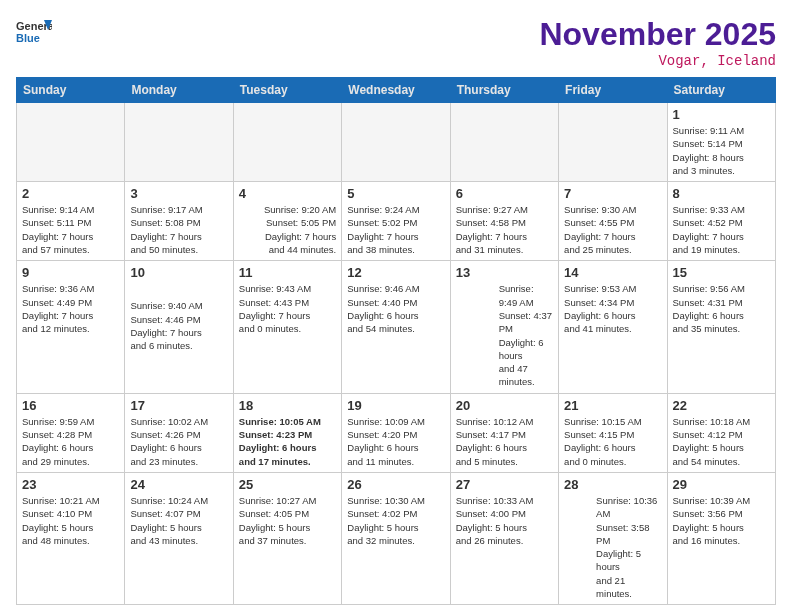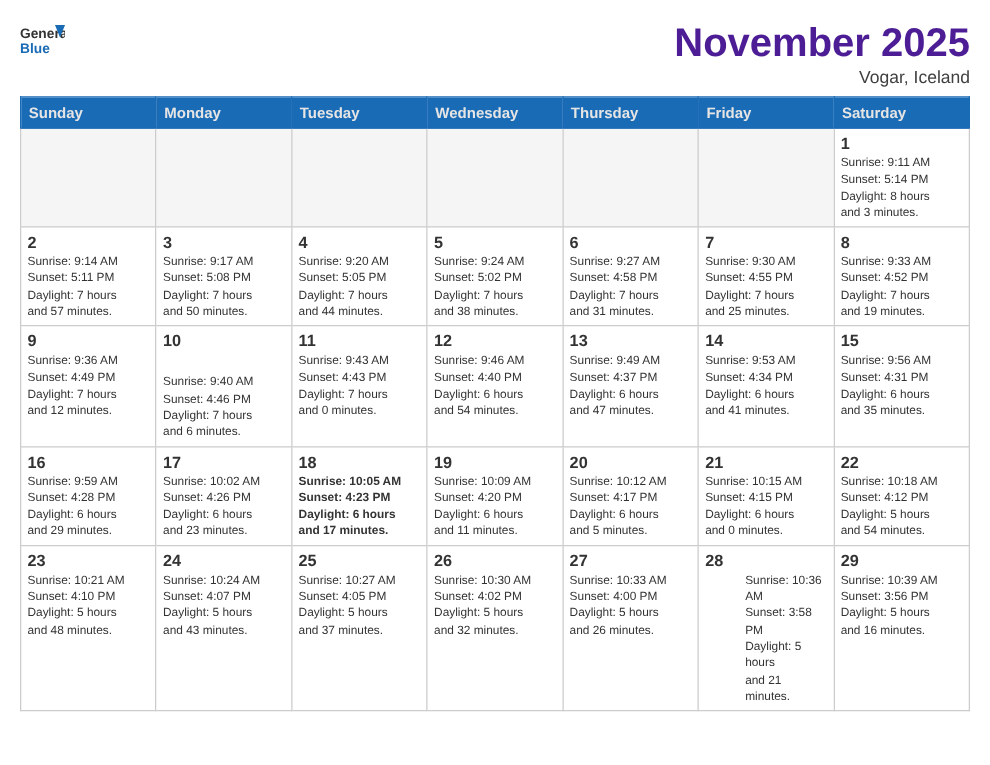--- a/index.html
+++ b/index.html
@@ -28,21 +28,22 @@
     .title-area {
       text-align: right;
     }
     .month-title {
       font-size: 32px;
       font-weight: bold;
       color: #4c1d95;
     }
     .subtitle {
       font-size: 14px;
-      color: #404040;
+      color: #be185d;
+      font-family: Liberation Mono, monospace;
     }
     .calendar {
       width: 100%;
       border-collapse: collapse;
       border: 1px solid #ccc;
     }
     .calendar th {
       background-color: #1a6bb5;
       color: #e5e5e5;
       text-align: left;
@@ -131,21 +132,21 @@
         </td>
         <td>
           <div class="day-number">3</div>
           <div class="day-info" style="white-space: pre-line;">Sunrise: 9:17 AM
 Sunset: 5:08 PM
 Daylight: 7 hours
 and 50 minutes.</div>
         </td>
         <td>
           <div class="day-number">4</div>
-          <div class="day-info" style="white-space: pre-line;">Sunrise: 9:20 AM
+          <div class="day-info" style="white-space: pre-line; text-align: right;">Sunrise: 9:20 AM
 Sunset: 5:05 PM
 Daylight: 7 hours
 and 44 minutes.</div>
         </td>
         <td>
           <div class="day-number">5</div>
           <div class="day-info" style="white-space: pre-line;">Sunrise: 9:24 AM
 Sunset: 5:02 PM
 Daylight: 7 hours
 and 38 minutes.</div>
@@ -196,21 +197,21 @@
         </td>
         <td>
           <div class="day-number">12</div>
           <div class="day-info" style="white-space: pre-line;">Sunrise: 9:46 AM
 Sunset: 4:40 PM
 Daylight: 6 hours
 and 54 minutes.</div>
         </td>
         <td>
           <div class="day-number">13</div>
-          <div class="day-info" style="white-space: pre-line;">Sunrise: 9:49 AM
+          <div class="day-info" style="white-space: pre-line; margin-left: 43px;">Sunrise: 9:49 AM
 Sunset: 4:37 PM
 Daylight: 6 hours
 and 47 minutes.</div>
         </td>
         <td>
           <div class="day-number">14</div>
           <div class="day-info" style="white-space: pre-line;">Sunrise: 9:53 AM
 Sunset: 4:34 PM
 Daylight: 6 hours
 and 41 minutes.</div>

